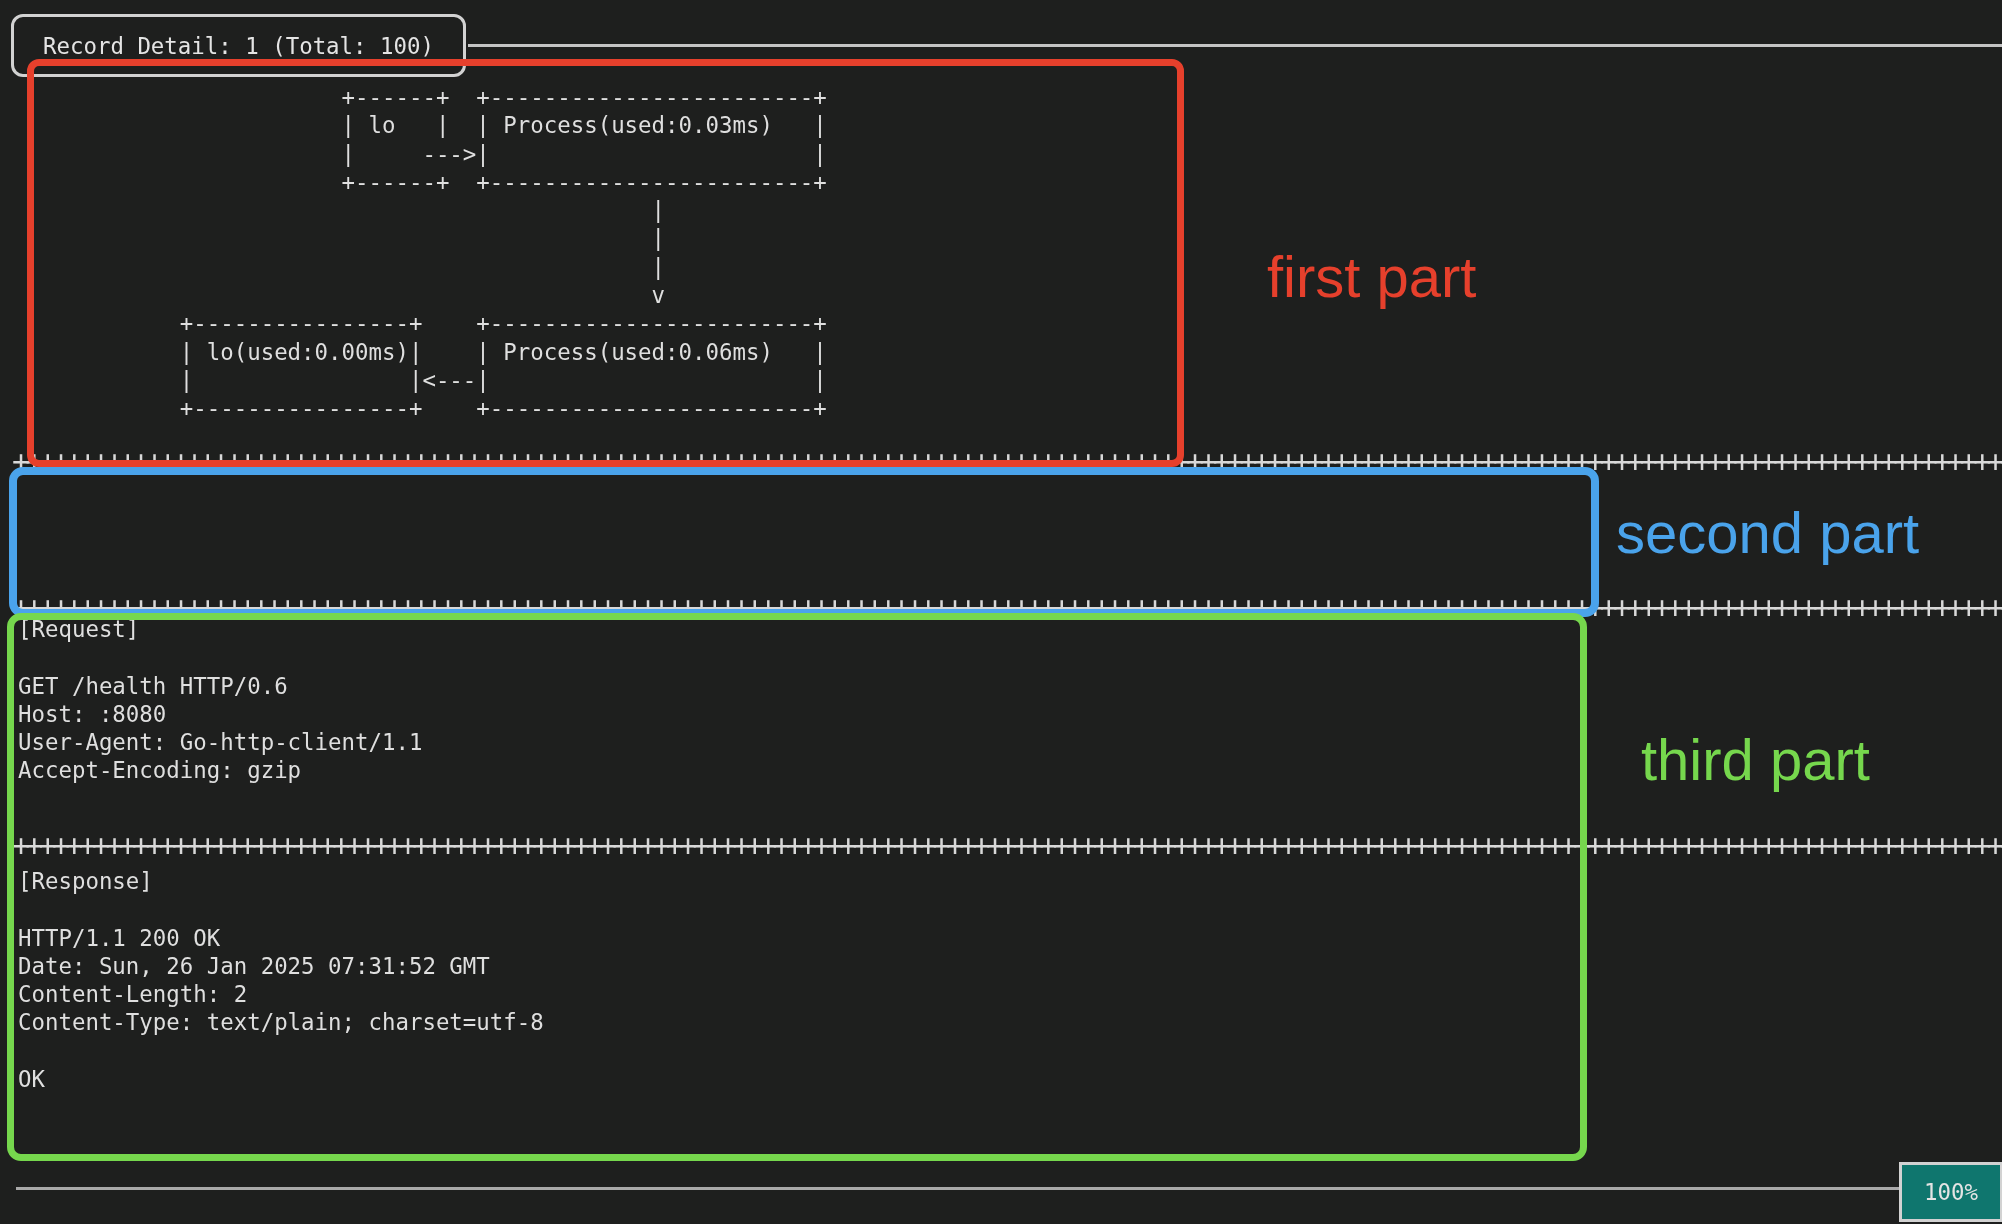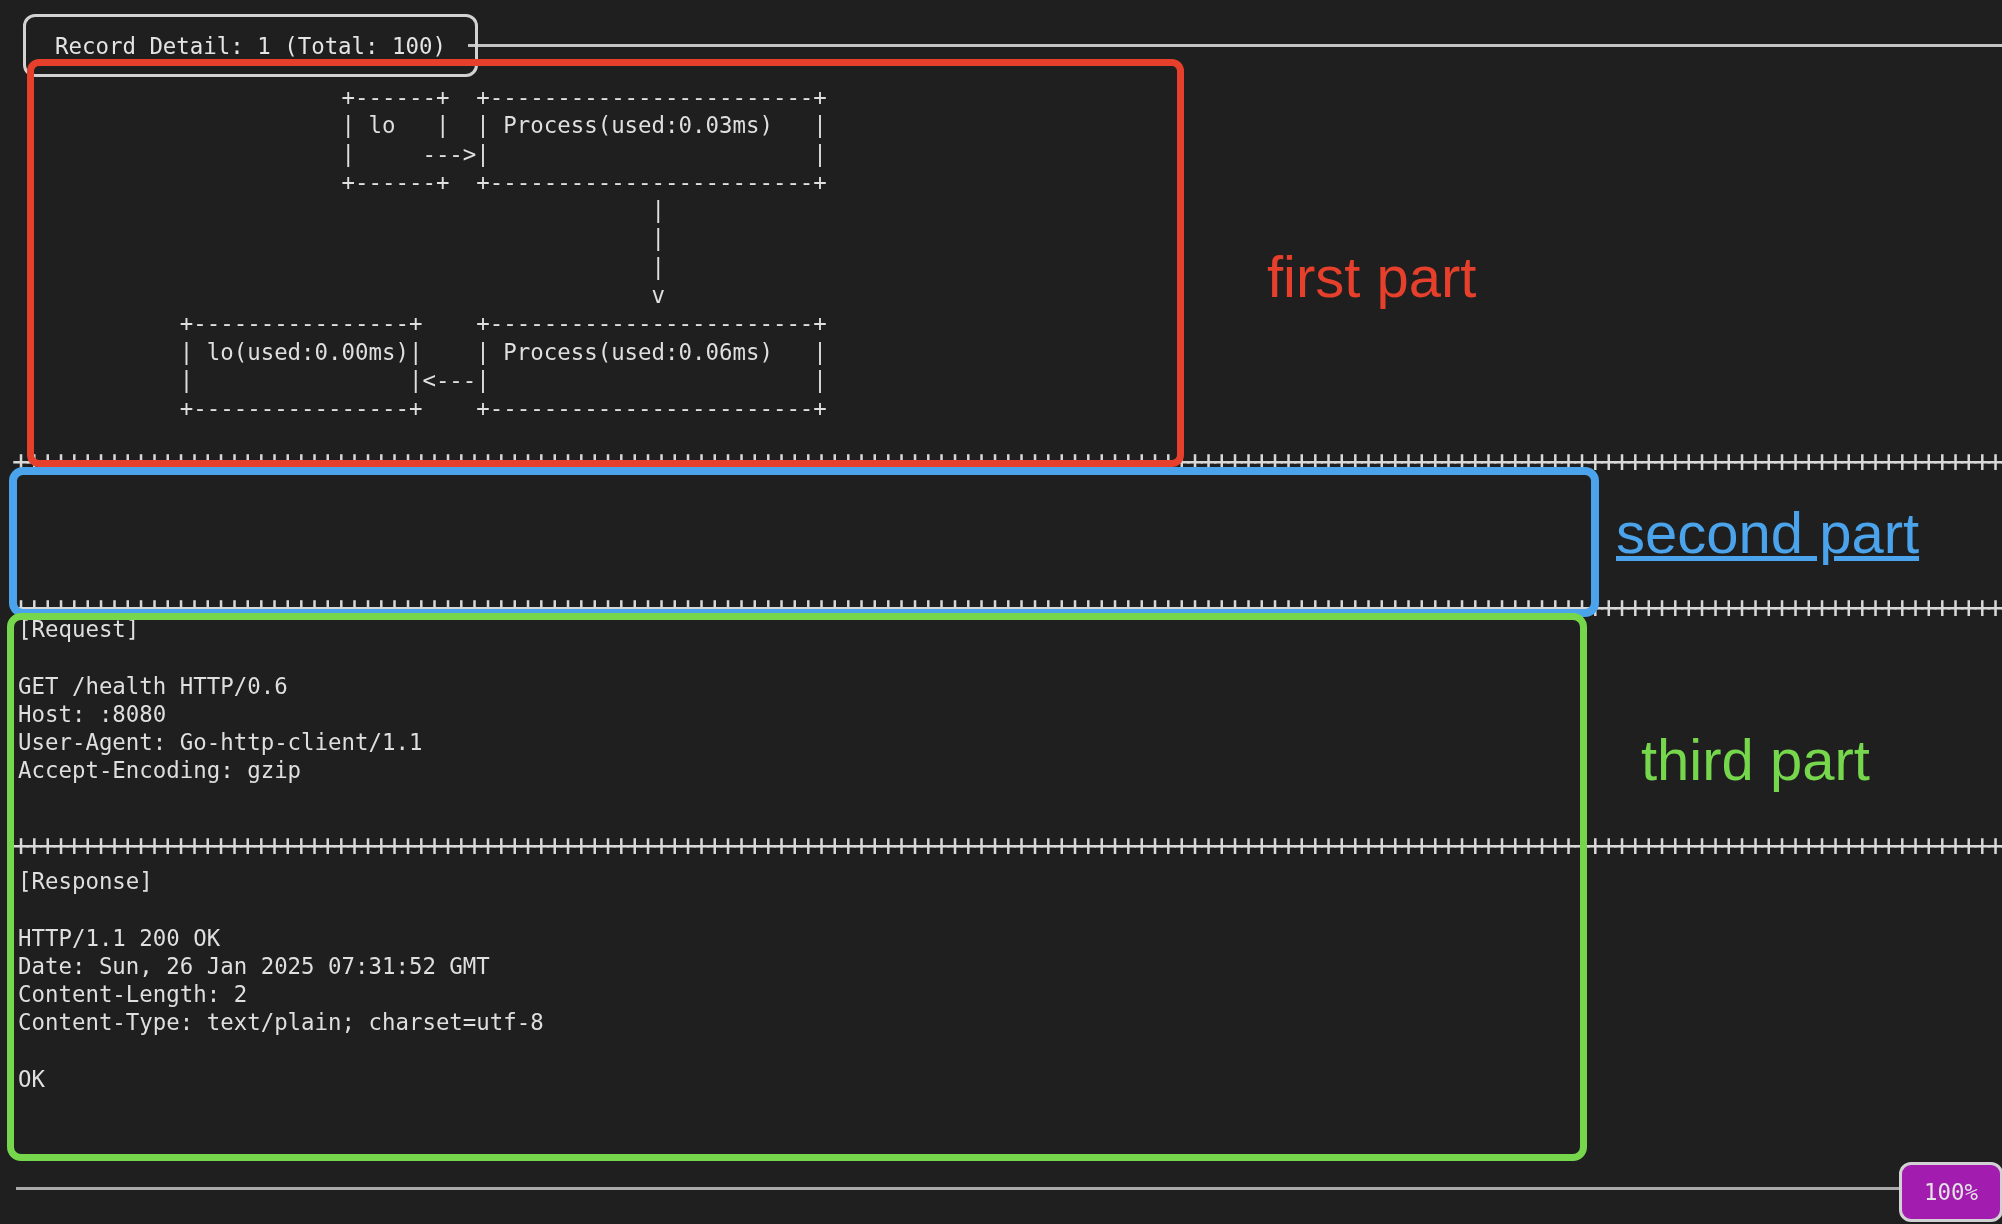--- a/index.html
+++ b/index.html
@@ -25,34 +25,34 @@
     font-size:30px;line-height:26px;letter-spacing:-4.72px;
     color:#d8d8d8;white-space:pre;z-index:1;
   }
   .sep1{top:449px;}
   .sep2{top:595px;}
   .sep3{top:833px;}
   
   .topline{position:absolute;left:468px;top:44px;width:1534px;height:3px;background:#c4c4c4;z-index:1;}
   .bottomline{position:absolute;left:16px;top:1187px;width:1884px;height:3px;background:#a9a9a9;z-index:1;}
   .titlebox{
-    position:absolute;left:23px;top:14px;width:449px;height:57px;
+    position:absolute;left:11px;top:14px;width:449px;height:57px;
     border:3px solid #d2d2d2;border-radius:12px;
     display:flex;align-items:center;justify-content:center;
     background:transparent;z-index:2;
   }
   .titlebox span{
     font-family:"DejaVu Sans Mono","Liberation Mono",monospace;
     font-size:22.4px;color:#e4e4e4;white-space:pre;
   }
   .badge{
     position:absolute;left:1899px;top:1162px;width:98px;height:54px;
-    border:3px solid #d2d2d2;border-radius:12px;
+    border:3px solid #d2d2d2;border-radius:0;
     display:flex;align-items:center;justify-content:center;
-    background:#a21caf;z-index:2;
+    background:#0f766e;z-index:2;
   }
   .badge span{
     font-family:"DejaVu Sans Mono","Liberation Mono",monospace;
     font-size:22.4px;color:#e4e4e4;
   }
   
   .ann{position:absolute;border-style:solid;background:transparent;z-index:5;pointer-events:none;}
   .ann-first{left:27px;top:59px;width:1143px;height:394px;border-width:7px;border-radius:12px;}
   .ann-second{left:9px;top:467px;width:1574px;height:134px;border-width:8px;border-radius:14px;}
   .ann-third{left:7px;top:613px;width:1566px;height:534px;border-width:7px;border-radius:14px;}
@@ -115,16 +115,16 @@
   <div class="bottomline"></div>
   <div class="badge">
     <span>100%</span>
   </div>
 
   <div class="ann ann-first" style="border-color: rgb(230, 64, 44);"></div>
   <div class="ann ann-second" style="border-color: rgb(74, 163, 235);"></div>
   <div class="ann ann-third" style="border-color: rgb(118, 215, 77);"></div>
 
   <div class="annlabel label-first" style="color: rgb(230, 64, 44);">first part</div>
-  <div class="annlabel label-second" style="color: rgb(74, 163, 235); text-decoration: underline;">second part</div>
+  <div class="annlabel label-second" style="color: rgb(74, 163, 235);">second part</div>
   <div class="annlabel label-third" style="color: rgb(118, 215, 77); margin-top: 48px;">third part</div>
 
 </div>
 
 </body></html>

